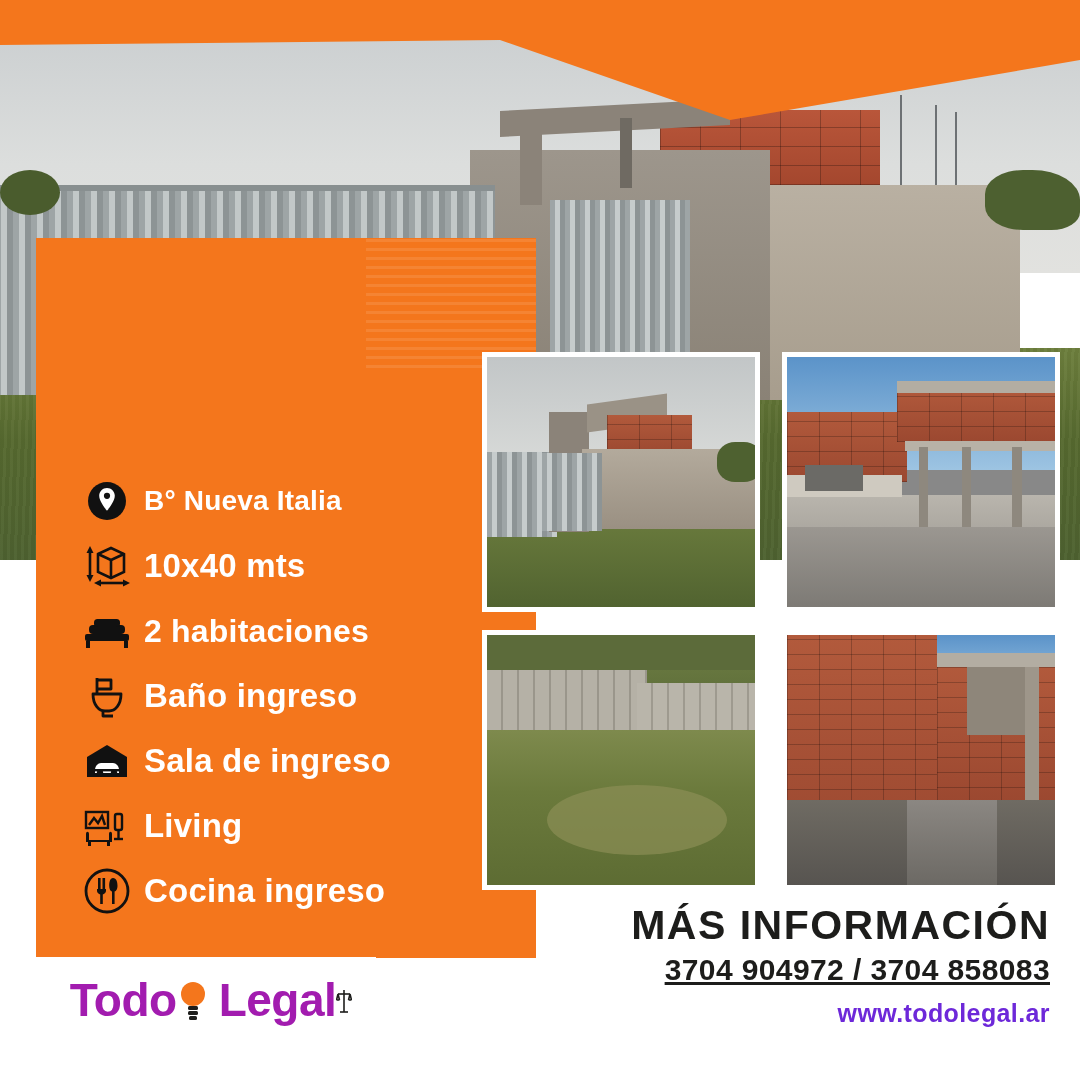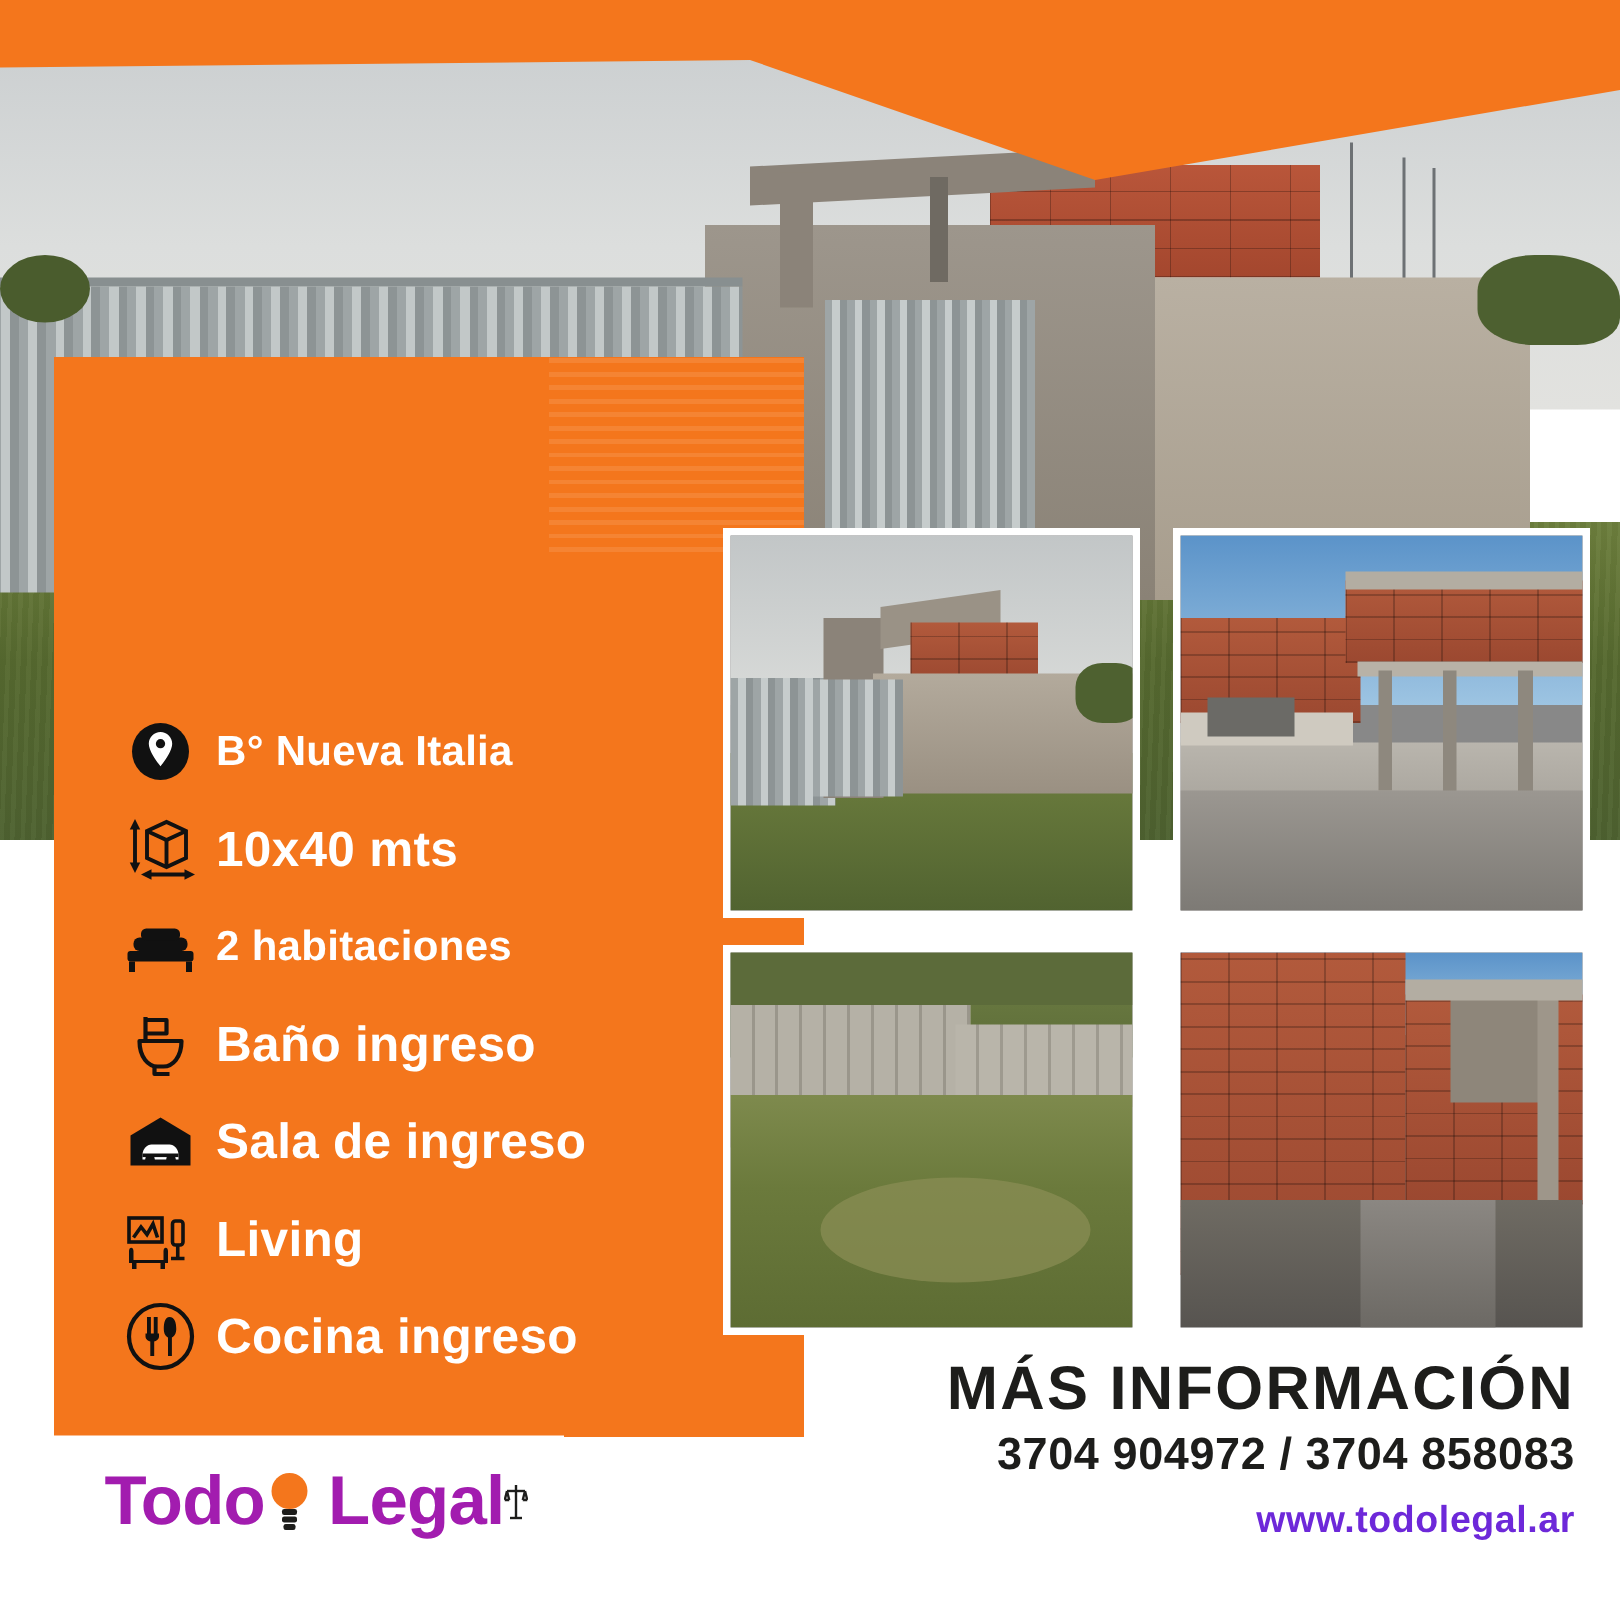--- a/index.html
+++ b/index.html
@@ -123,21 +123,21 @@
     margin-right: 8px;
   }
   .feature .lbl {
     color: #ffffff;
     font-size: 33px;
     font-weight: 800;
     letter-spacing: .2px;
     white-space: nowrap;
   }
   .feature.f0 .lbl{font-size:28px;}
-  .feature.f2 .lbl{font-size:28px;}
+  .feature.f2 .lbl{font-size:32px;}
 
   
   .logo-box {
     position: absolute; left: 36px; bottom: 38px;
     width: 340px; height: 85px;
     background: #ffffff;
     z-index: 8;
     display:flex; align-items:center; justify-content:center;
   }
   .logo-text{
@@ -189,20 +189,21 @@
     position: absolute; left: 560px; bottom: 52px; width: 490px;
     text-align: right; z-index: 8;
   }
   .more-title {
     font-size: 41px; font-weight: 800; color: #1d1d1b; letter-spacing: 1.5px;
     margin-bottom: 4px;
   }
   .more-phone {
     font-size: 30px; font-weight: 800; color: #1d1d1b; letter-spacing: .4px;
     margin-bottom: 12px;
+    text-decoration: underline;
   }
   .more-web {
     font-size: 25px; font-weight: 800; color: #6d28d9; letter-spacing: .4px;
   }
 </style>
 </head>
 <body>
 
 <div id="poster">
 

